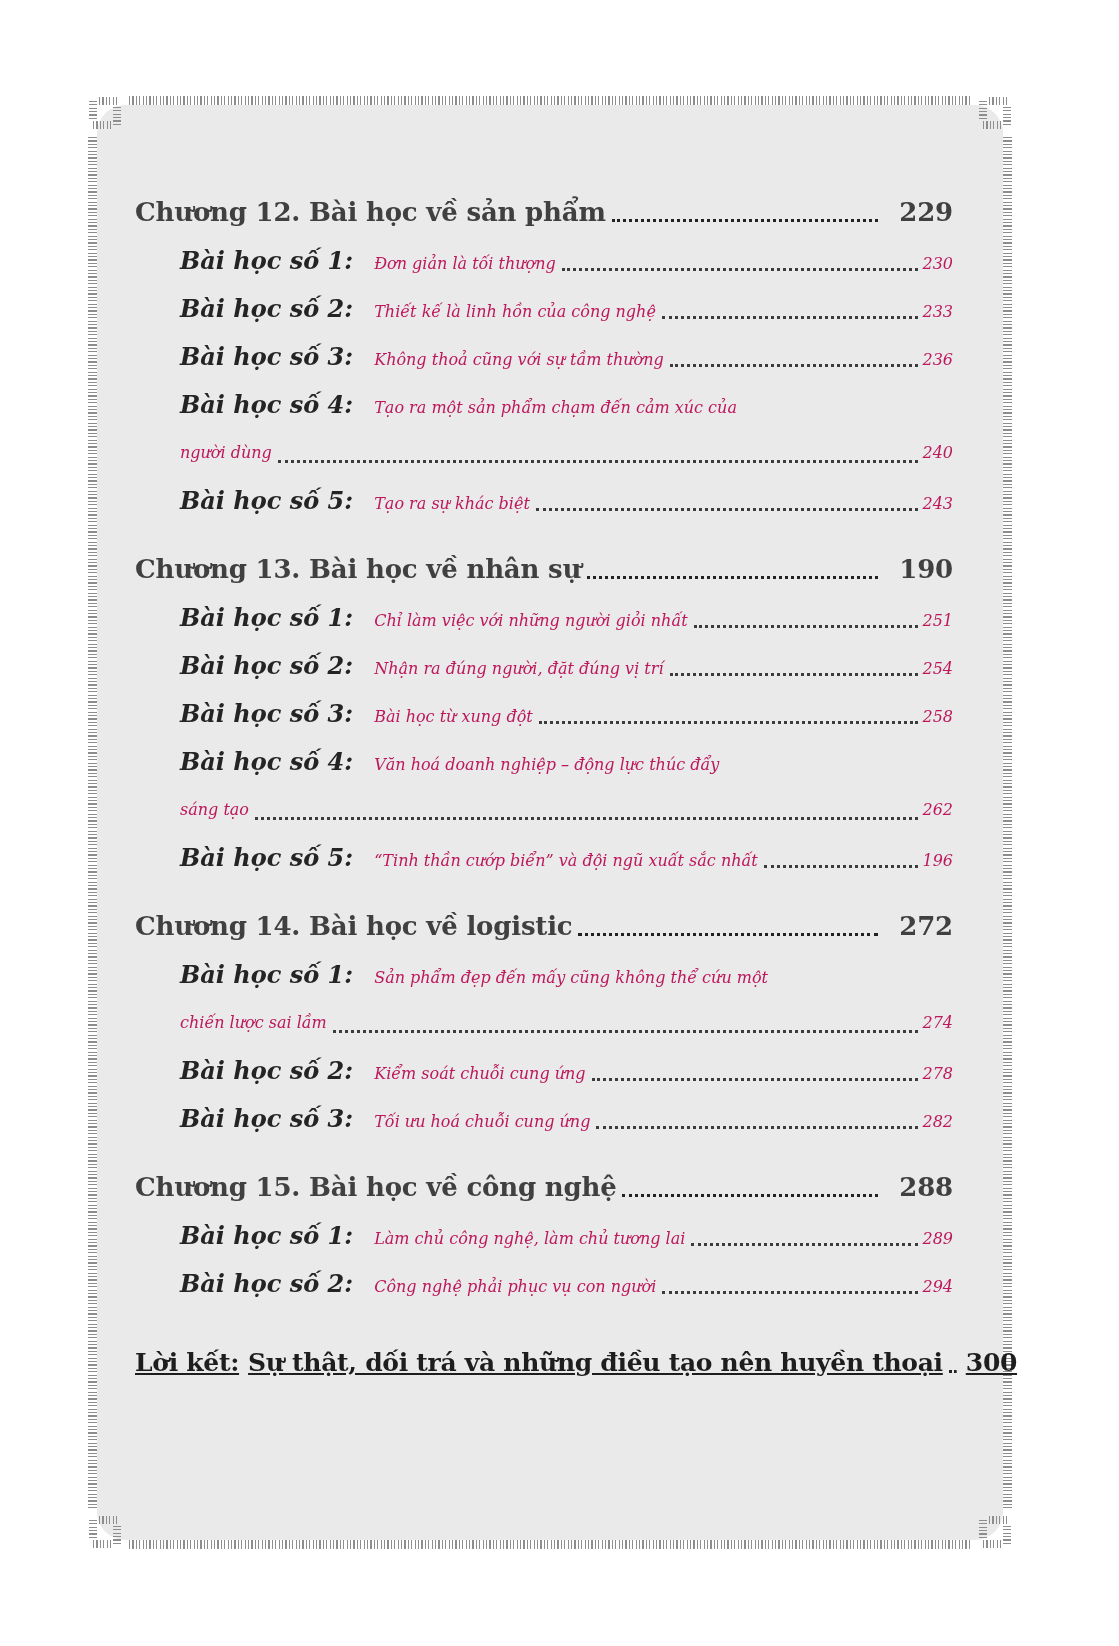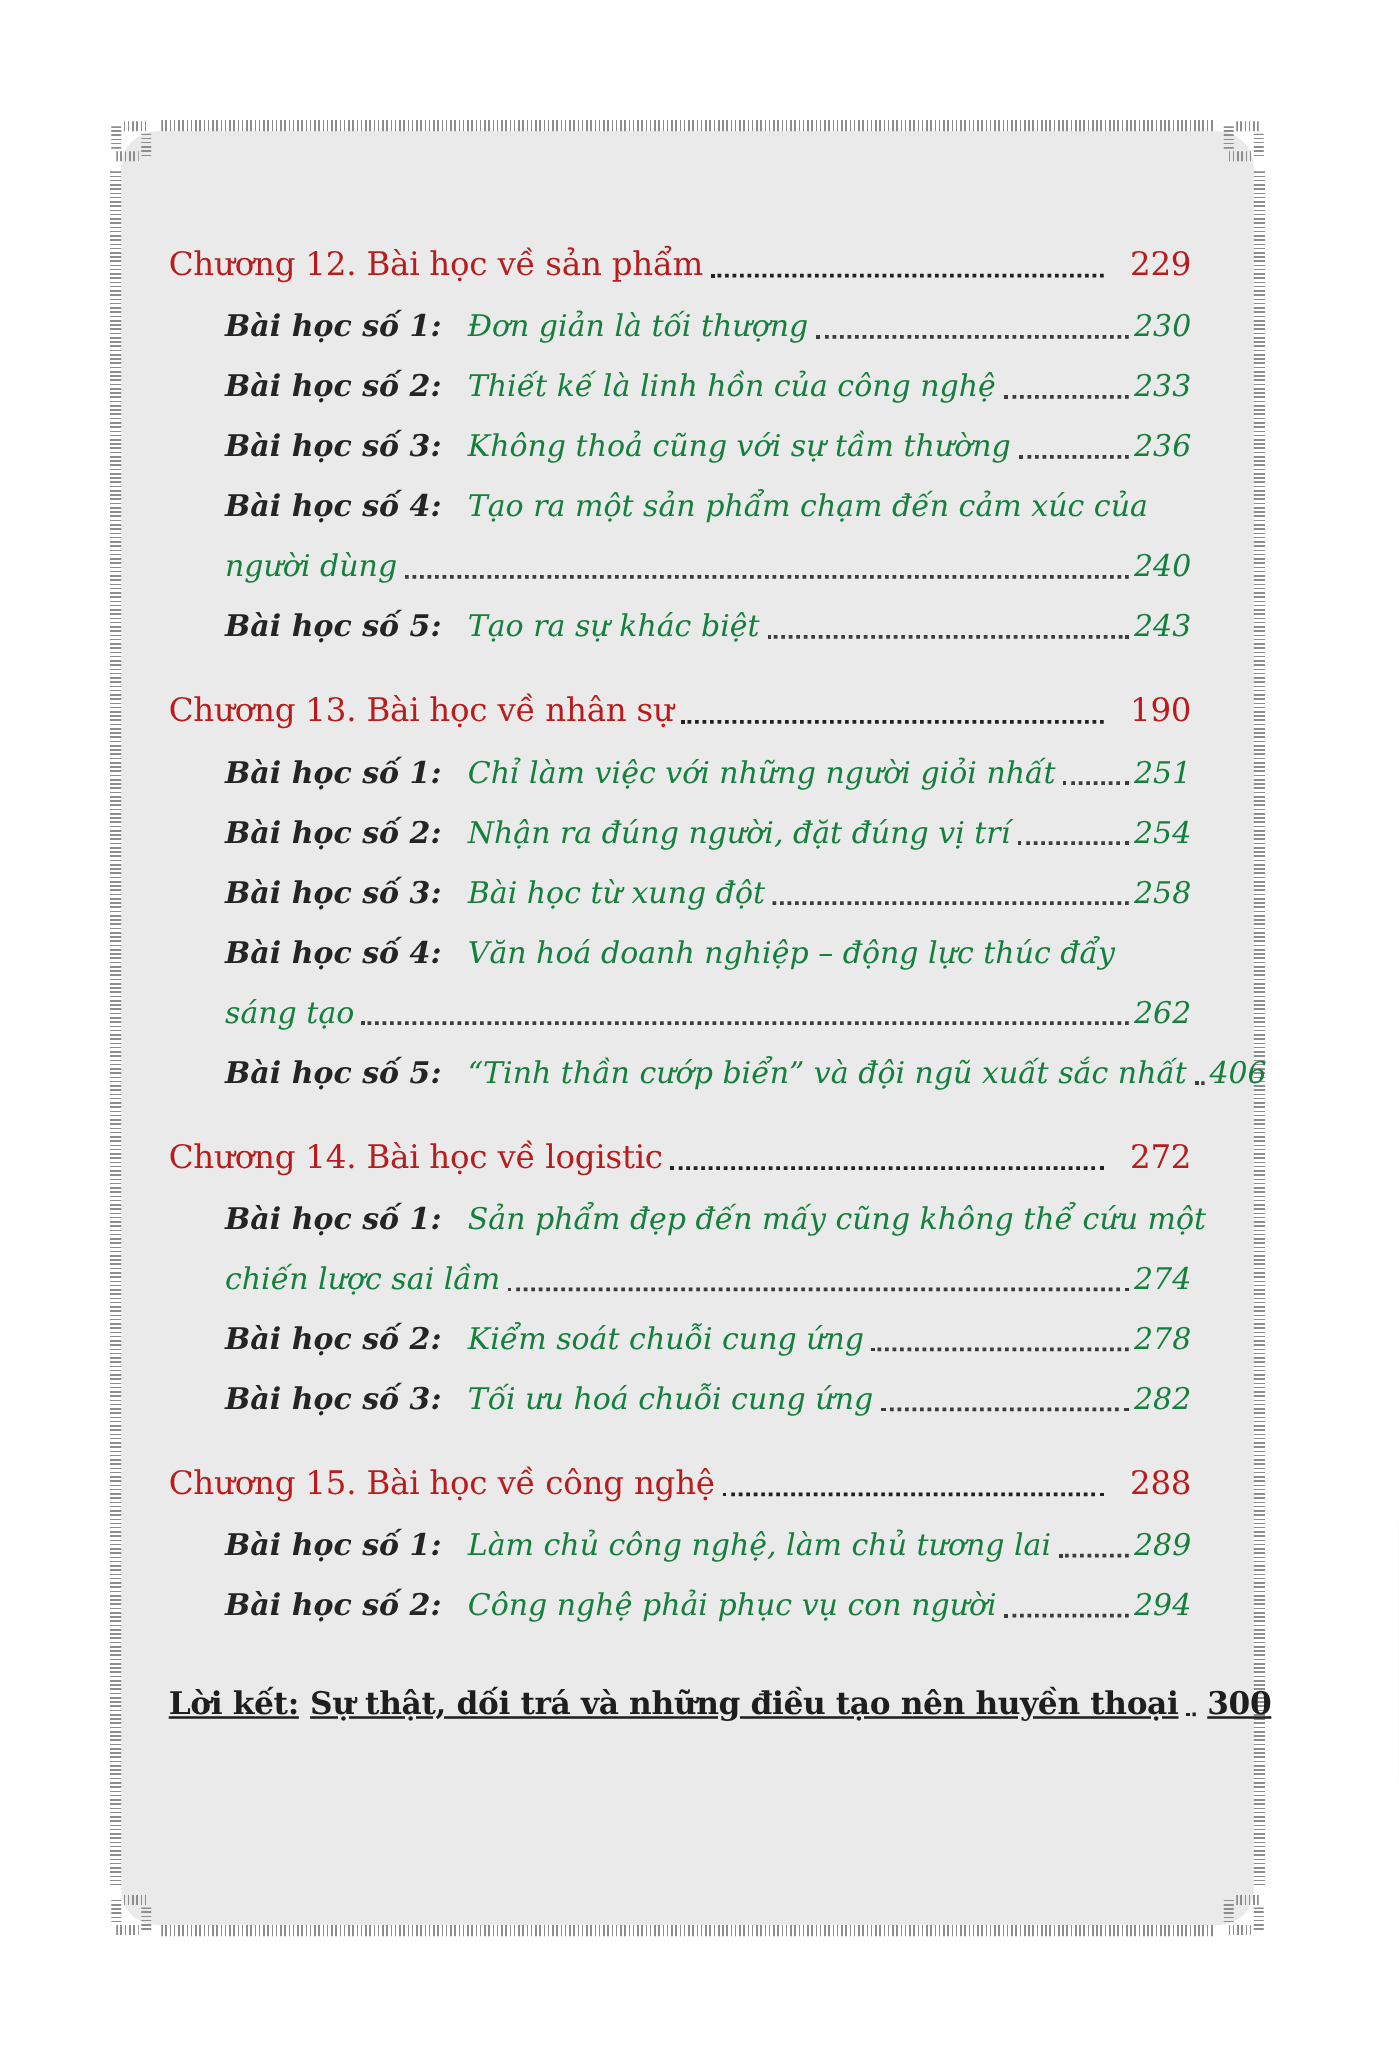--- a/index.html
+++ b/index.html
@@ -65,38 +65,38 @@
   .section:first-child { margin-top: 0; }
   .row {
     display: flex;
     align-items: baseline;
     white-space: nowrap;
   }
   .row > span { line-height: 48px; }
   .chapter { height: 50px; }
   .chapter > span { line-height: 50px; }
   .chapter-title, .chapter-page {
-    font-weight: 400;
+    font-weight: 700;
     font-size: 26px;
-    color: #b91c1c;
+    color: #404040;
     letter-spacing: -0.2px;
   }
   .lesson { height: 48px; padding-left: 45px; }
   .lesson-label {
     font-weight: 700;
     font-style: italic;
     font-size: 24px;
     margin-right: 21px;
     color: #242424;
   }
   .lesson-title, .lesson-page {
     font-style: italic;
     font-weight: 400;
-    font-size: 24px;
-    color: #15803d;
+    font-size: 16px;
+    color: #be185d;
   }
   .leader {
     flex: 1 1 0;
     min-width: 8px;
     align-self: flex-end;
     height: 0;
     border-bottom: 3px dotted #3c3c3c;
     margin: 0 3px 14px 6px;
   }
   .chapter .leader, .closing .leader {
@@ -202,21 +202,21 @@
       </div>
       <div class="row lesson">
         <span class="lesson-title">sáng tạo</span>
         <span class="leader"></span>
         <span class="lesson-page">262</span>
       </div>
       <div class="row lesson">
         <span class="lesson-label">Bài học số 5:</span>
         <span class="lesson-title">“Tinh thần cướp biển” và đội ngũ xuất sắc nhất</span>
         <span class="leader"></span>
-        <span class="lesson-page">406</span>
+        <span class="lesson-page">196</span>
       </div>
     </div>
 
     <div class="section">
       <div class="row chapter">
         <span class="chapter-title">Chương 14. Bài học về logistic</span>
         <span class="leader"></span>
         <span class="chapter-page">272</span>
       </div>
       <div class="row lesson">

